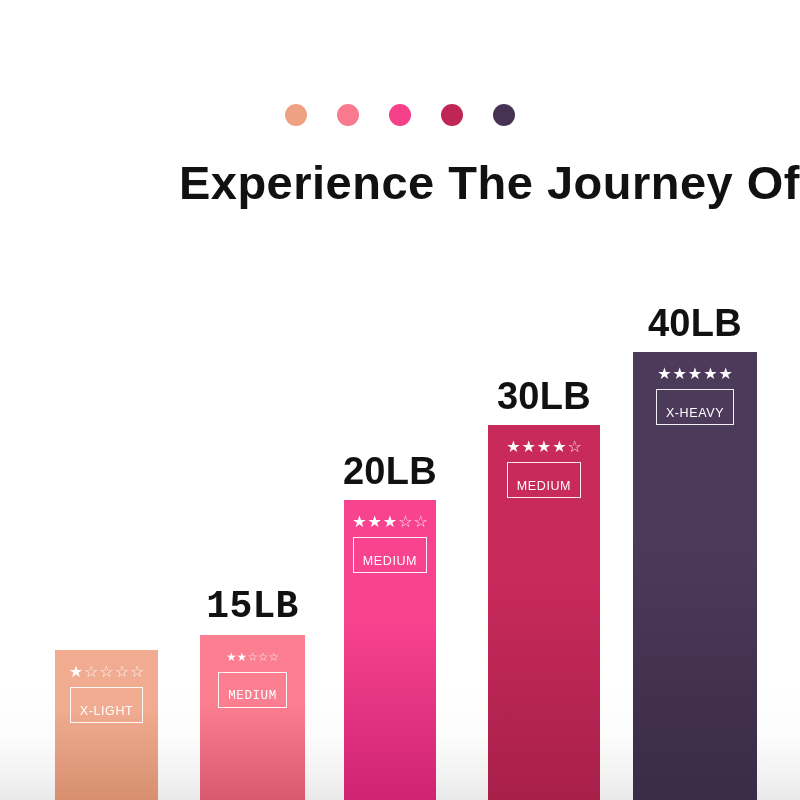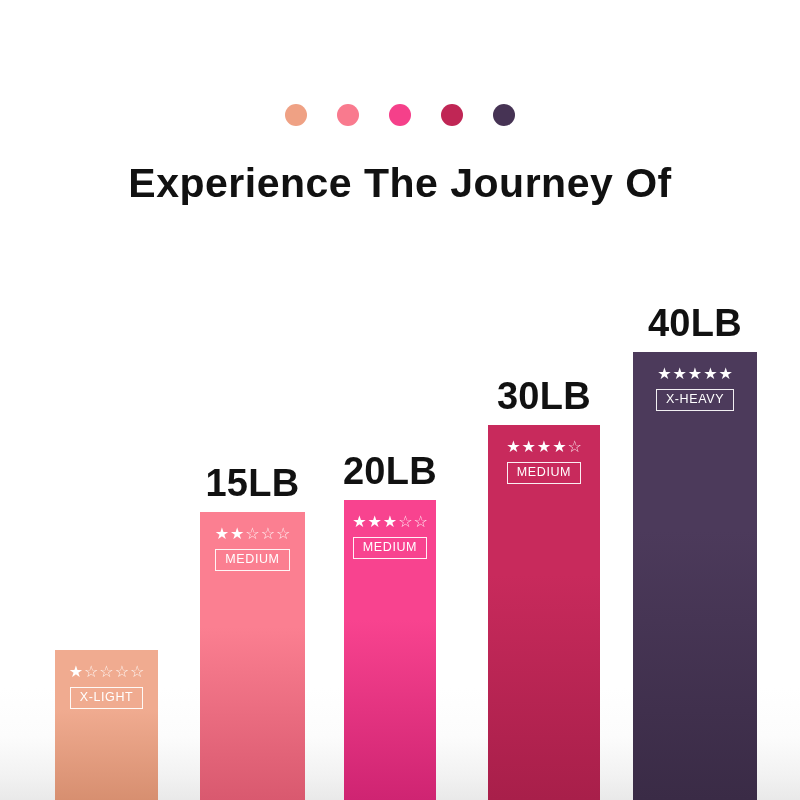--- a/index.html
+++ b/index.html
@@ -36,22 +36,22 @@
     height: 22px;
     border-radius: 50%;
   }
 
   
   .heading {
     position: absolute;
     top: 148px;
     left: 0;
     width: 800px;
-    text-align: center;
-    font-size: 41px;
+    text-align: right;
+    font-size: 47px;
     font-weight: 700;
     line-height: 70px;
     letter-spacing: 0.5px;
     color: #111111;
   }
   .heading .line {
     display: block;
     white-space: nowrap;
   }
 
@@ -109,21 +109,21 @@
   }
   .star.off {
     opacity: 0.88;
   }
   .tier {
     border: 1.6px solid rgba(255,255,255,0.92);
     color: #ffffff;
     font-size: 12.5px;
     font-weight: 400;
     letter-spacing: 0.6px;
-    padding: 3px 9px 4px 9px;
+    padding: 17px 9px 4px 9px;
     line-height: 1;
     white-space: nowrap;
   }
 </style>
 </head>
 <body>
 
 <div id="poster">
 
   <div class="dot-row">
@@ -145,21 +145,21 @@
           <div class="stars">
             <span class="star">★</span>
             <span class="star off">☆</span>
             <span class="star off">☆</span>
             <span class="star off">☆</span>
             <span class="star off">☆</span>
           </div>
           <div class="tier">X-LIGHT</div>
         </div>
       </div>
-      <div class="bar" style="left: 200px; width: 105px; height: 288px;">
+      <div class="bar" style="left: 200px; width: 105px; height: 165px; font-family: Liberation Mono, monospace;">
         <div class="bar-fill" style="background: linear-gradient(rgb(251, 127, 145) 0%, rgb(251, 127, 145) 40%, rgb(217, 89, 111) 100%);"></div>
         <div class="bar-label">15LB</div>
         <div class="bar-inner">
           <div class="stars">
             <span class="star">★</span>
             <span class="star">★</span>
             <span class="star off">☆</span>
             <span class="star off">☆</span>
             <span class="star off">☆</span>
           </div>

